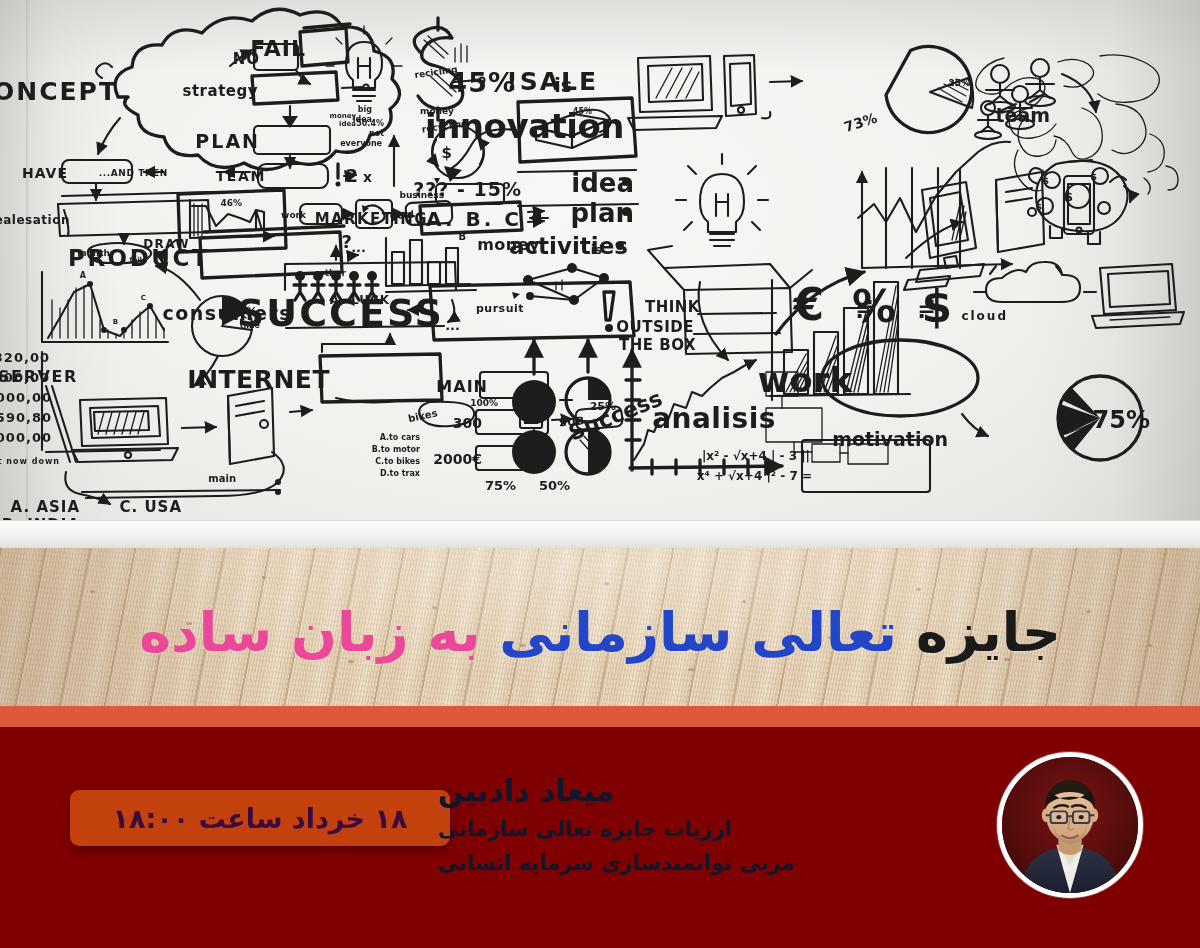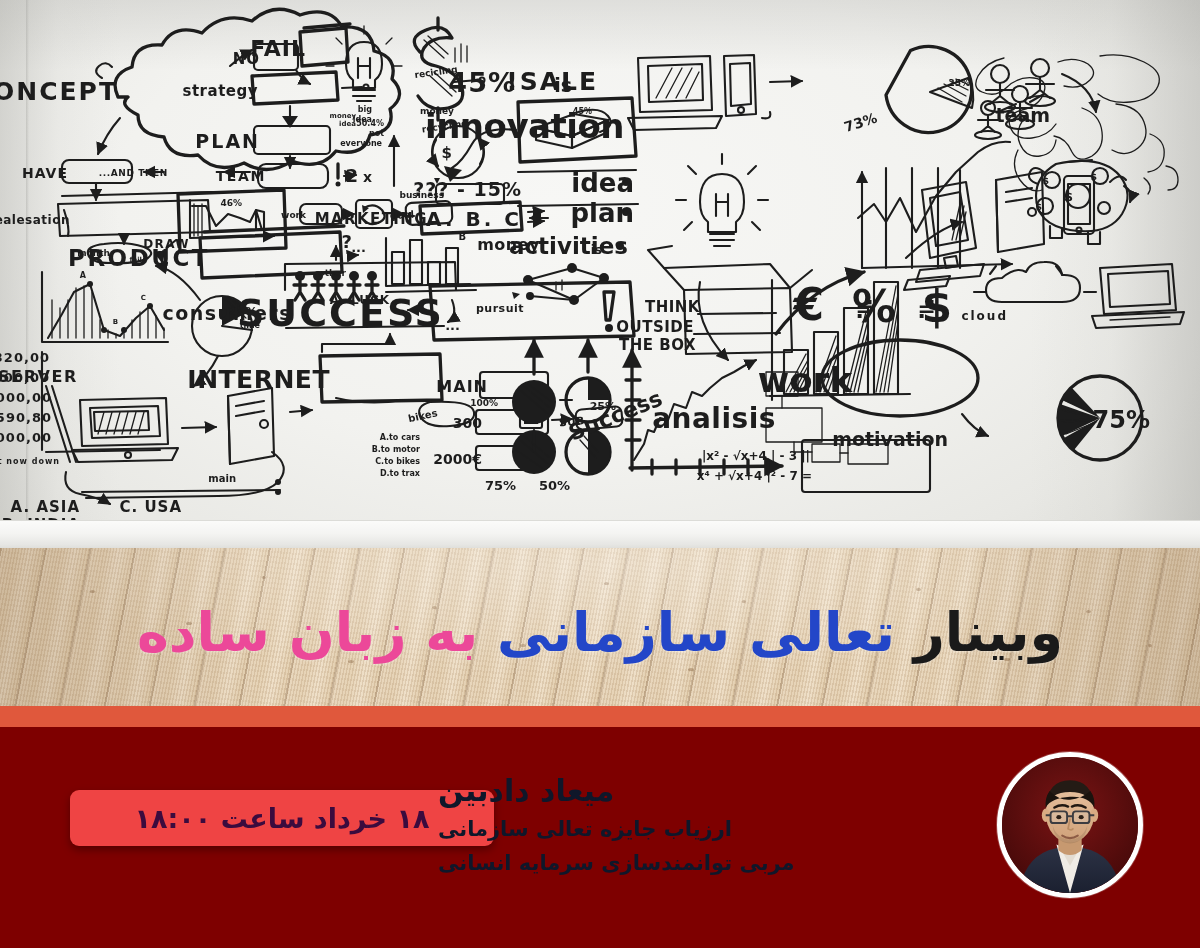--- a/index.html
+++ b/index.html
@@ -94,22 +94,22 @@
 
   
   .footer{
     position:absolute; left:0; top:727px; width:1200px; height:221px;
     background:#7e0000;
   }
 
   
   .date-badge{
     position:absolute; left:70px; top:790px;
-    width:424px; height:56px;
-    background:#ef4444;
+    width:380px; height:56px;
+    background:#c2410c;
     border-radius:9px;
     box-shadow:0 4px 9px rgba(0,0,0,.34);
     display:flex; align-items:center; justify-content:center;
     direction:rtl;
   }
   .date-badge span{
     color:#3b0b3e;
     font-size:27px; font-weight:bold;
     letter-spacing:0px;
     white-space:nowrap;
@@ -804,21 +804,21 @@
     <span class="knot" style="left:828px; top:88px;  width:6px; height:3px;"></span>
     <span class="knot" style="left:916px; top:40px;  width:5px; height:3px;"></span>
     <span class="knot" style="left:1004px;top:110px; width:6px; height:3px;"></span>
     <span class="knot" style="left:1086px;top:62px;  width:5px; height:3px;"></span>
     <span class="knot" style="left:1148px;top:96px;  width:4px; height:3px;"></span>
   </div>
   <div class="floor-shade"></div>
 
   <div class="title-wrap">
     <h1 class="title">
-      <span class="t-black">وبینار</span>
+      <span class="t-black">جایزه</span>
       <span class="t-blue">تعالی سازمانی</span>
       <span class="t-red">به زبان ساده</span>
     </h1>
   </div>
 
   <div class="stripe"></div>
 
   <div class="footer"></div>
 
   <div class="date-badge">

